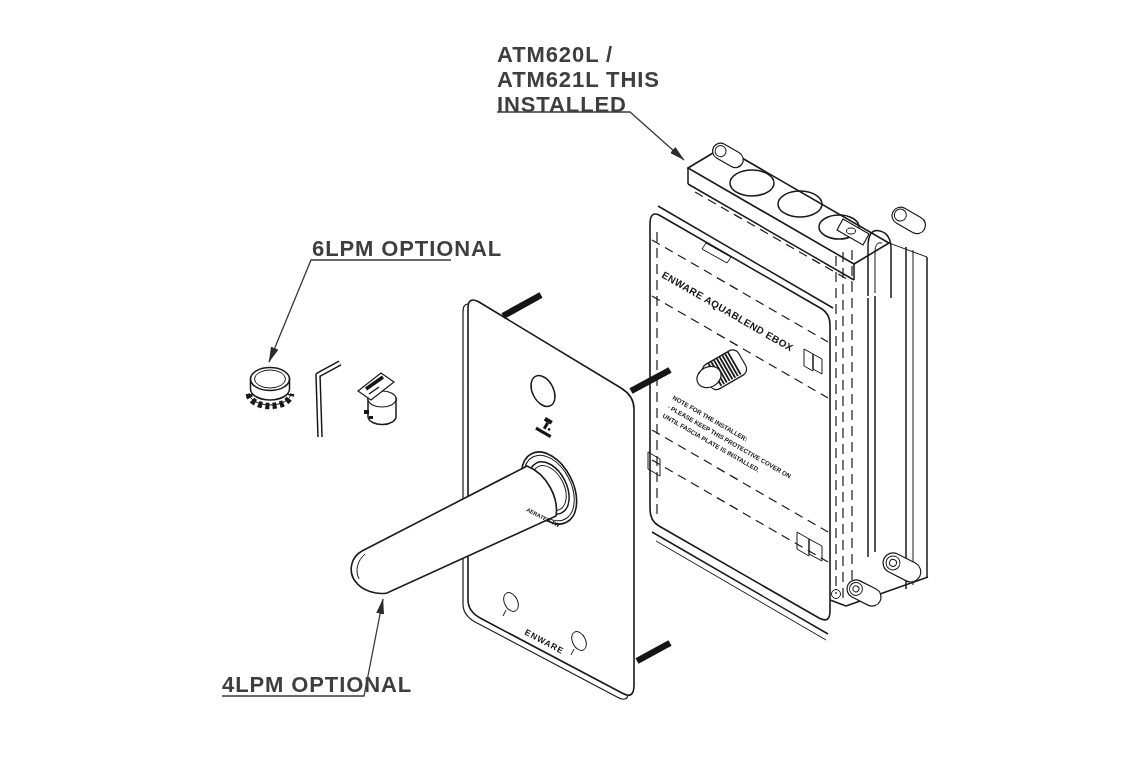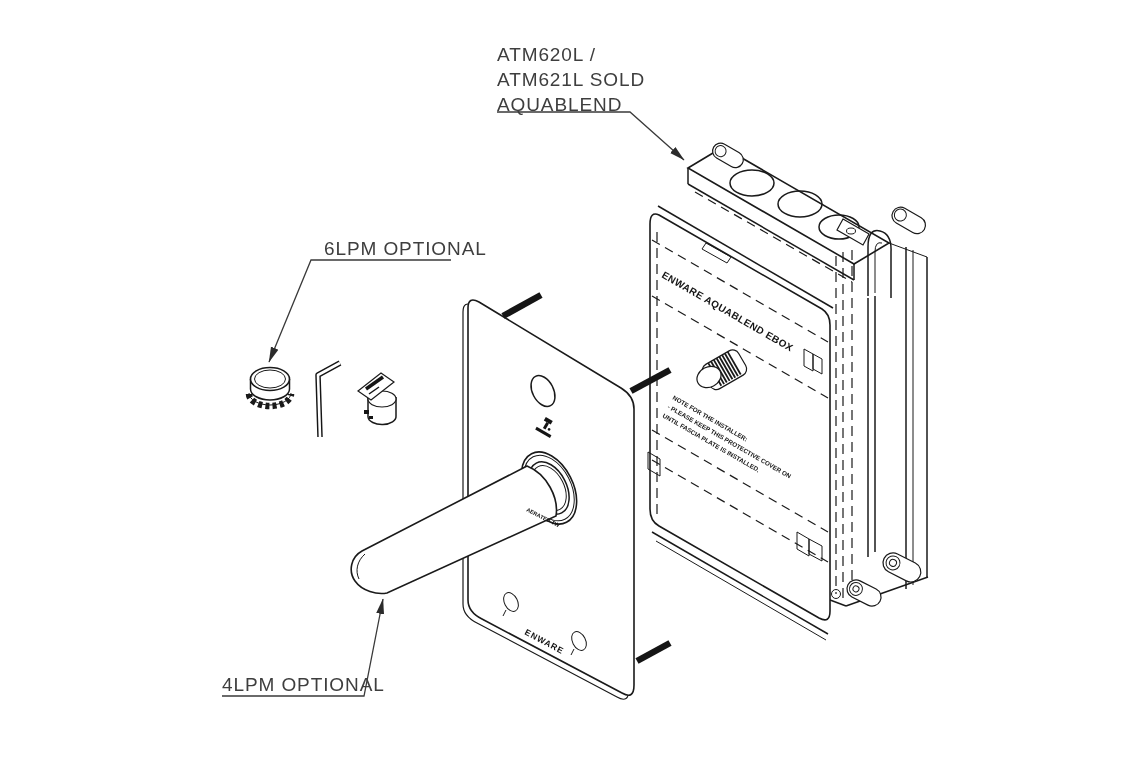--- a/index.html
+++ b/index.html
@@ -1,20 +1,20 @@
 <!DOCTYPE html>
 <html><head>
 <meta charset="utf-8">
 <style>
   html,body{margin:0;padding:0;background:#fff;}
   .stage{position:relative;width:1140px;height:760px;background:#fff;overflow:hidden;
          font-family:"Liberation Sans", sans-serif;}
   .stage svg{position:absolute;left:0;top:0;}
-  .callout{position:absolute;color:#3e3e3e;font-size:19px;letter-spacing:.9px;
-           line-height:25px;white-space:nowrap;font-weight:400;}
+  .callout{position:absolute;color:#3e3e3e;font-size:22px;letter-spacing:.9px;
+           line-height:25px;white-space:nowrap;font-weight:700;}
   .callout div{height:25px;}
   .single{line-height:19px;}
   svg text{fill:#141414;font-family:"Liberation Sans", sans-serif;}
   .ln{stroke:#1a1a1a;stroke-width:1.5;fill:none;}
   .thin{stroke:#1a1a1a;stroke-width:1;fill:none;}
   .face{fill:#ffffff;stroke:#1a1a1a;stroke-width:1.6;}
   .face2{fill:#ffffff;stroke:#1a1a1a;stroke-width:1.2;}
   .dash{stroke:#1a1a1a;stroke-width:1.2;fill:none;stroke-dasharray:9 6;}
   .dashv{stroke:#1a1a1a;stroke-width:1.2;fill:none;stroke-dasharray:10 6;}
   .screw{stroke:#151515;stroke-width:6.5;}
@@ -195,20 +195,20 @@
     <rect x="364" y="410" width="5" height="4" class="blk"></rect>
     <rect x="369" y="416" width="4" height="3" class="blk"></rect>
   </g>
 
   <path class="leader" d="M451,260 L311,260 L269,362" marker-end="url(#arw)"></path>
   <path class="leader" d="M222,696 L364,696 L383,599" marker-end="url(#arw)"></path>
 </svg>
 
 <div class="callout" style="left:497px;top:42px;">
   <div>ATM620L /</div>
-  <div>ATM621L SOLD</div>
-  <div>AQUABLEND</div>
+  <div>ATM621L THIS</div>
+  <div>INSTALLED</div>
 </div>
 
-<div class="callout single" style="left:312px;top:239px;margin-left:12px;">6LPM OPTIONAL</div>
+<div class="callout single" style="left:312px;top:239px;">6LPM OPTIONAL</div>
 
 <div class="callout single" style="left:222px;top:675px;">4LPM OPTIONAL</div>
 </div>
 
 </body></html>

